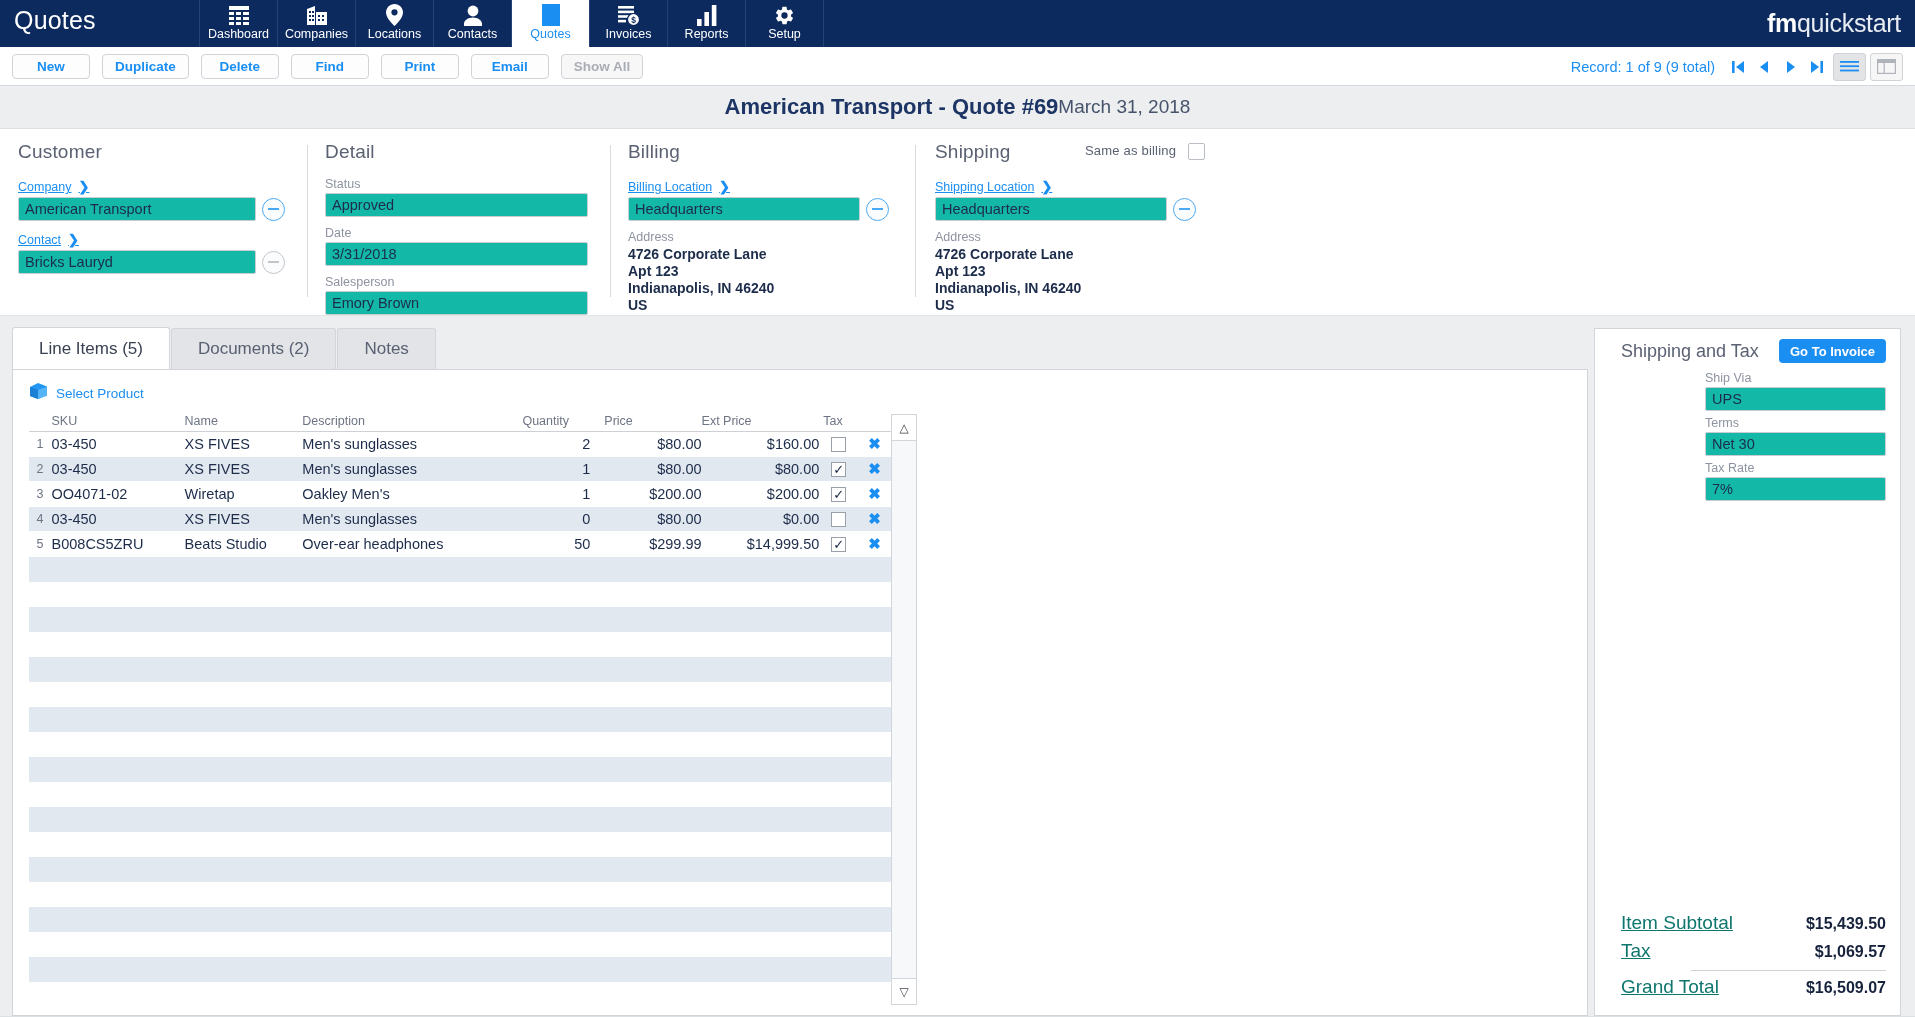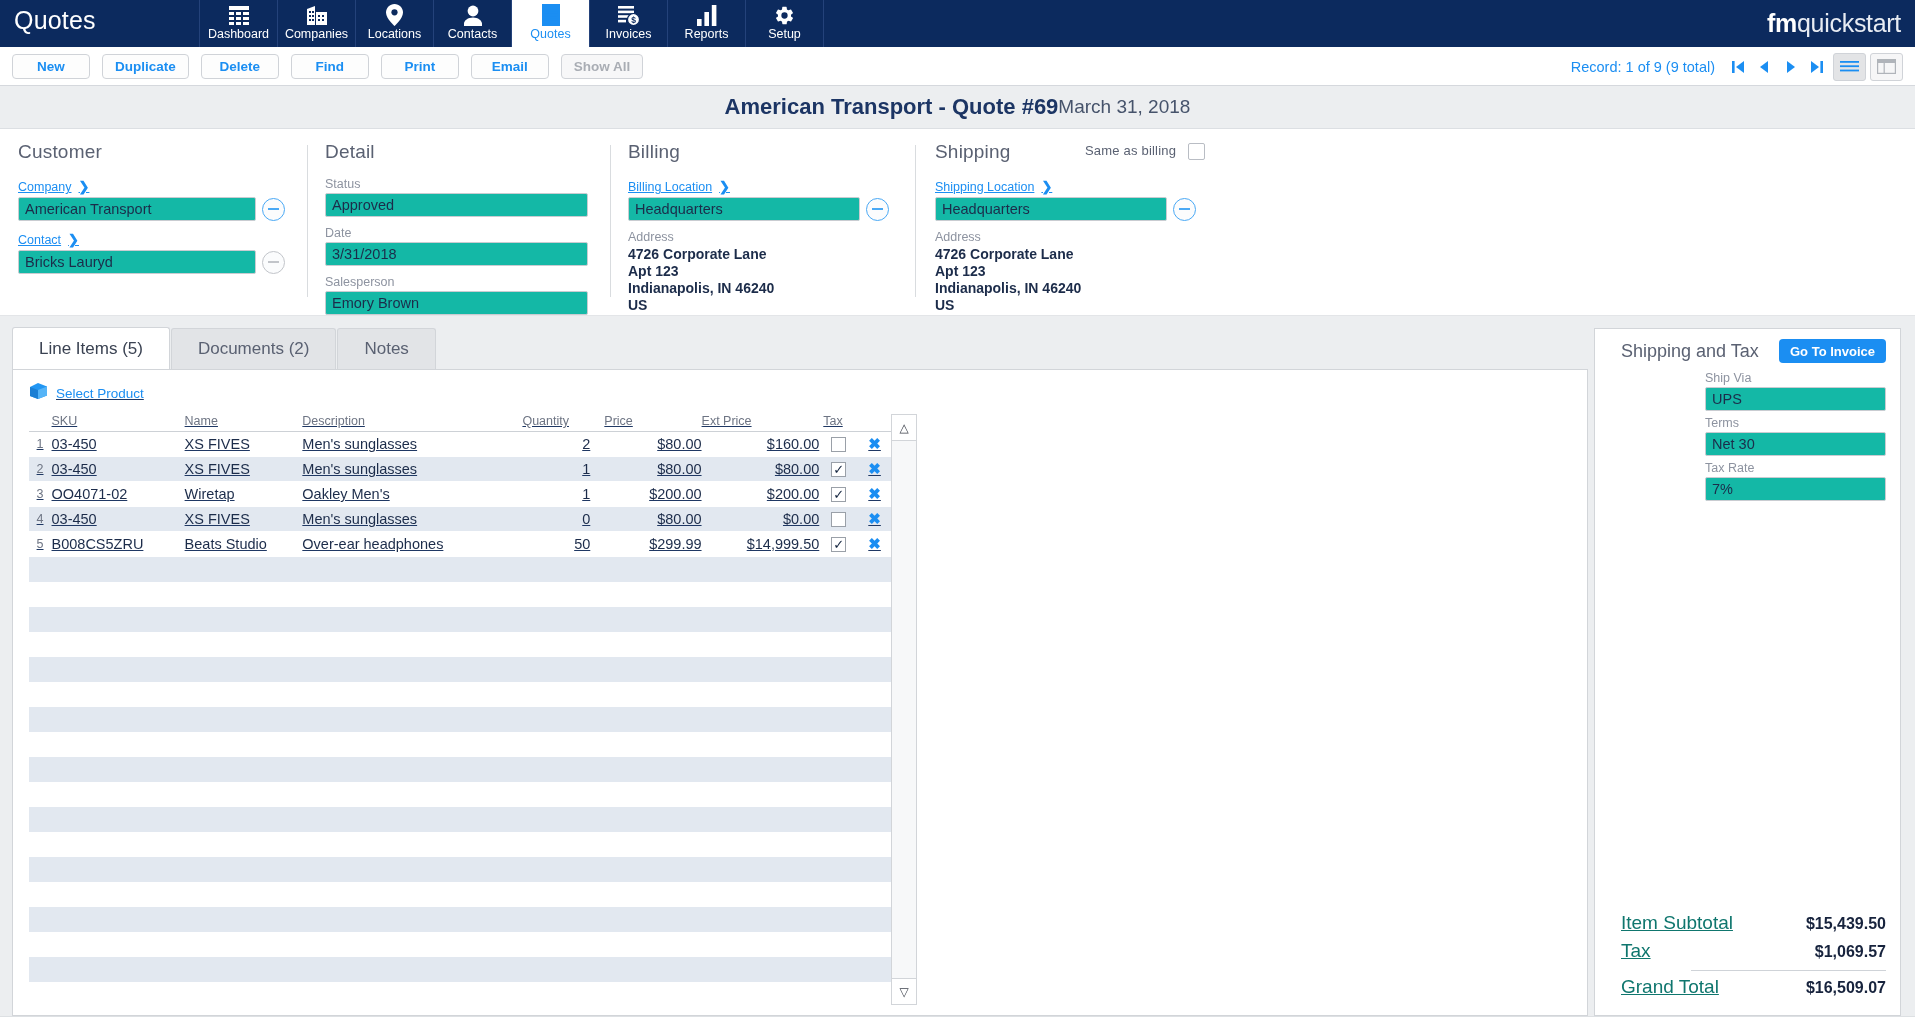--- a/index.html
+++ b/index.html
@@ -163,21 +163,21 @@
   .tabs { display:flex; align-items:center; height:41px; }
   .tab {
     height:41px; padding:0 26px; display:flex; align-items:center; justify-content:center;
     font-size:17px; color:#5a6172; background:#e2e4e7; border:1px solid #d2d5d9;
     border-bottom:none; border-radius:3px 3px 0 0; margin-right:1px; cursor:pointer;
   }
   .tab.active { background:#ffffff; color:#3a4252; border-color:#d2d5d9; height:43px; }
 
   .tab-panel {
     background:#ffffff; border:1px solid #d2d5d9; height:calc(100% - 41px);
-    padding:12px 8px 0 0; position:relative;text-decoration:underline;
+    padding:12px 8px 0 0; position:relative;
   }
   .select-product {
     display:flex; align-items:center; padding:0 0 10px 16px; cursor:pointer;
   }
   .select-product .lbl { color:#1b8ef2; font-size:13.5px; margin-left:8px; }
 
   
   .lt-wrap { padding:0 0 0 16px; }
   .lt { width:862px; border-collapse:collapse; table-layout:fixed; }
   .lt th {

